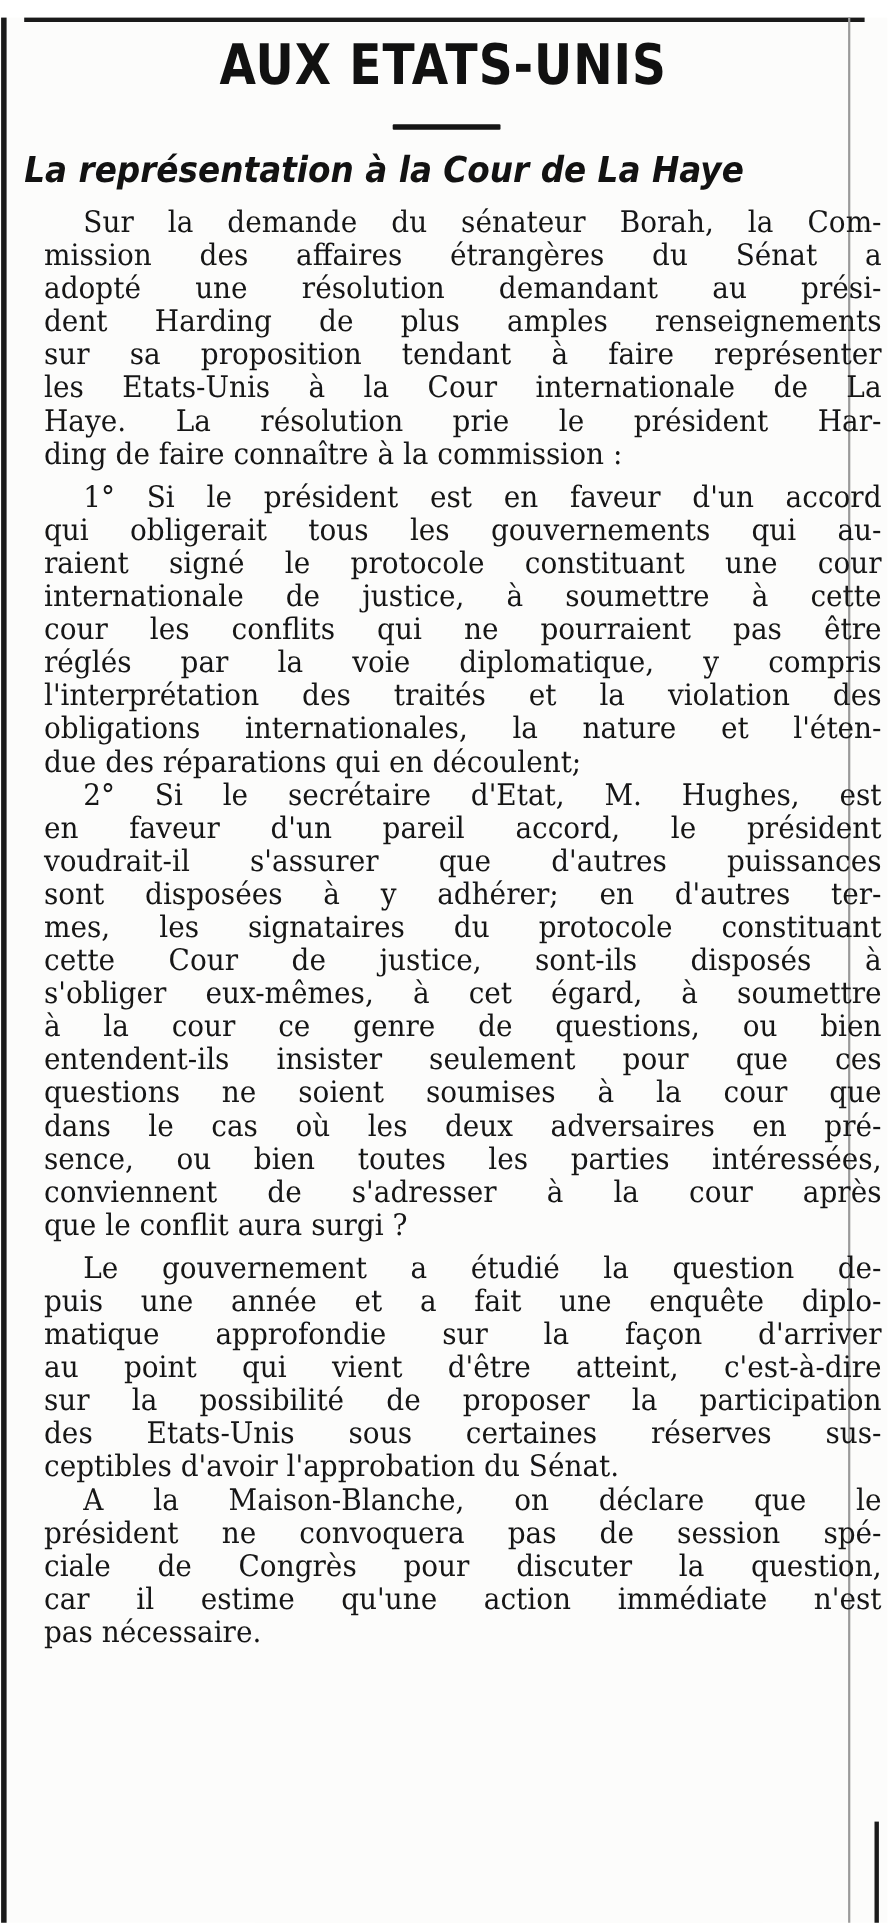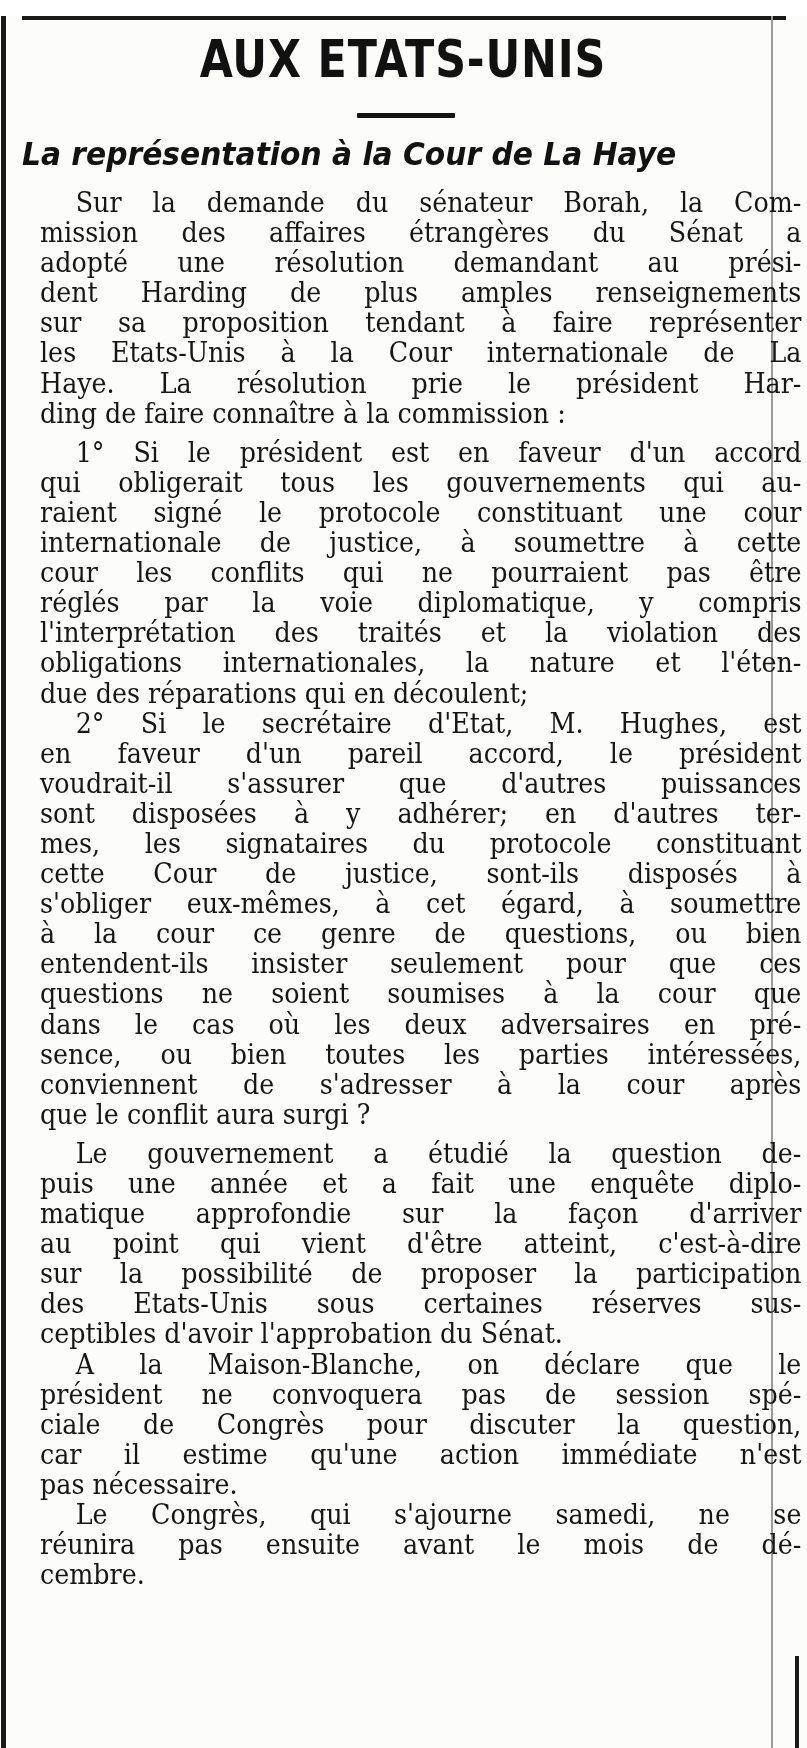--- a/index.html
+++ b/index.html
@@ -168,19 +168,14 @@
     </div>
 
     <div>
       <span class="line indent">A la Maison-Blanche, on déclare que le</span>
       <span class="line">président ne convoquera pas de session spé-</span>
       <span class="line">ciale de Congrès pour discuter la question,</span>
       <span class="line">car il estime qu'une action immédiate n'est</span>
       <span class="line last">pas nécessaire.</span>
     </div>
 
-    <div>
-      <span class="line indent">Le Congrès, qui s'ajourne samedi, ne se</span>
-      <span class="line">réunira pas ensuite avant le mois de dé-</span>
-      <span class="line last">cembre.</span>
-    </div>
   </div>
 </div>
 
 </body></html>

